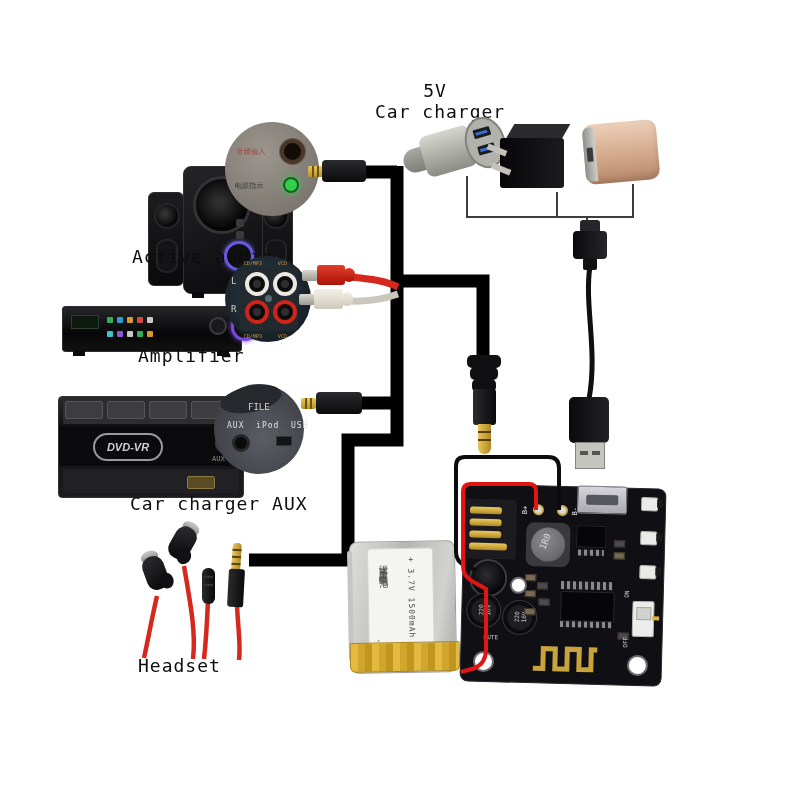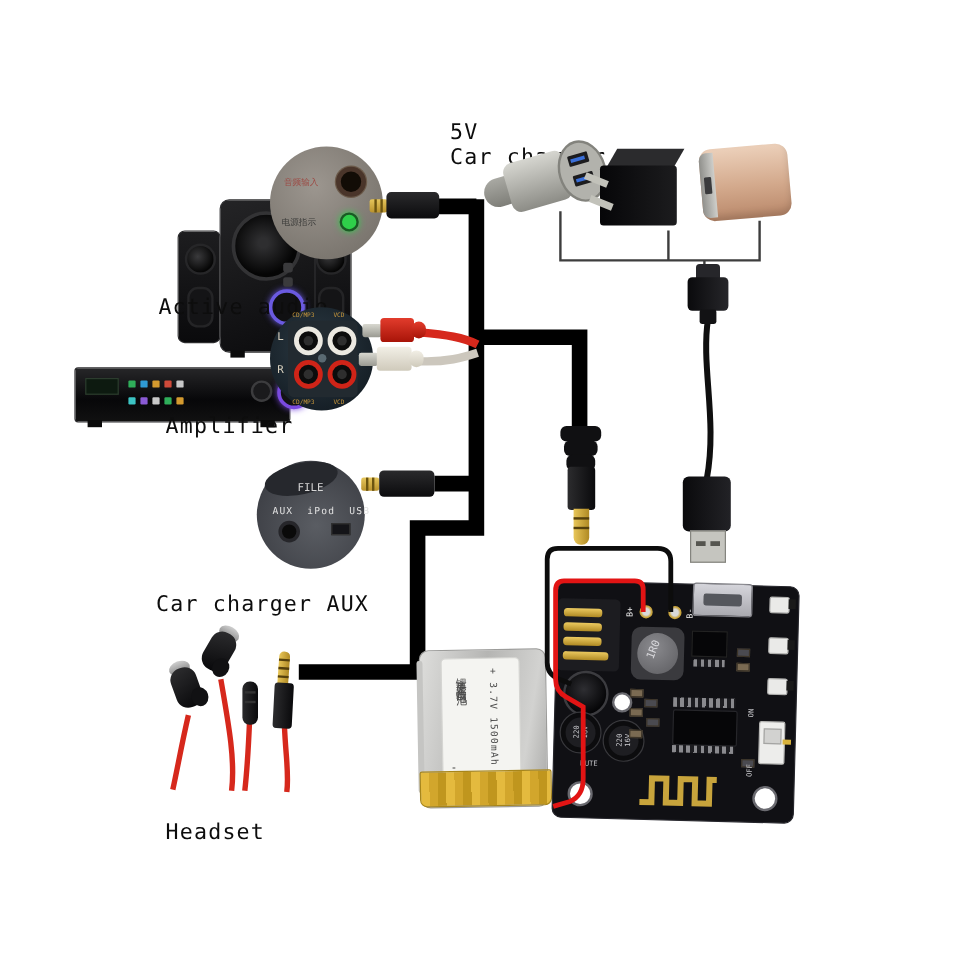--- a/index.html
+++ b/index.html
@@ -7,22 +7,22 @@
           font-family:"DejaVu Sans Mono",monospace;}
   svg.overlay{position:absolute;left:0;top:0;pointer-events:none;}
 
   
   .title{position:absolute;left:48px;top:30px;font-family:"Liberation Sans",sans-serif;
          font-size:21px;color:#4d4d4d;letter-spacing:.5px;}
   .lbl{position:absolute;font-size:18px;color:#0d0d0d;letter-spacing:1px;white-space:nowrap;}
   .lbl-aa{left:132px;top:246px;}
   .lbl-amp{left:138px;top:345px;}
   .lbl-aux{left:130px;top:493px;}
-  .lbl-hs{left:138px;top:655px;margin-top:28px;}
-  .lbl-cc{left:375px;top:80px;width:120px;text-align:left;line-height:21px;margin-top:20px;}
+  .lbl-hs{left:138px;top:655px;}
+  .lbl-cc{left:375px;top:80px;width:120px;text-align:center;line-height:21px;}
   .lbl-mc{left:494px;top:90px;}
 
   
   .sat{position:absolute;width:34px;height:92px;background:linear-gradient(180deg,#1d1d1f,#0a0a0c);
        border-radius:6px;border:1px solid #2c2c2e;}
   .sat .drv{position:absolute;left:5px;top:10px;width:22px;height:22px;border-radius:50%;
        background:radial-gradient(circle at 40% 40%,#3a3a3c,#060606 70%);border:2px solid #262628;}
   .sat .drv2{position:absolute;left:7px;top:46px;width:18px;height:30px;border-radius:9px;
        background:#141416;border:2px solid #242426;}
   .sub{position:absolute;left:183px;top:166px;width:78px;height:126px;border-radius:8px;
@@ -311,20 +311,33 @@
 
   <div class="rca-barrel" style="left:302px;top:270px;width:16px;height:11px;"></div>
   <div class="rca-grip red" style="left:317px;top:265px;width:28px;height:20px;"></div>
   <div class="rca-grip red" style="left:343px;top:268px;width:12px;height:14px;border-radius:6px;"></div>
   <div class="rca-barrel" style="left:299px;top:294px;width:16px;height:11px;"></div>
   <div class="rca-grip white" style="left:314px;top:289px;width:29px;height:20px;"></div>
   <div class="rca-grip white" style="left:341px;top:292px;width:12px;height:14px;border-radius:6px;"></div>
 
   <div class="lbl lbl-amp">Amplifier</div>
 
+  <div class="hu">
+    <div class="row"></div>
+    <div class="btn" style="left:6px;"></div>
+    <div class="btn" style="left:48px;"></div>
+    <div class="btn" style="left:90px;"></div>
+    <div class="btn" style="left:132px;"></div>
+    <div class="mid"></div>
+    <div class="badge">DVD-VR</div>
+    <div class="hole"></div>
+    <div class="holetag">AUX</div>
+    <div class="low"></div>
+    <div class="emb"></div>
+  </div>
 
   <div class="inset inset-c">
     <div class="shade"></div>
     <div class="file">FILE</div>
     <div class="ports">
       <span>AUX</span>&nbsp;
       <span>iPod</span>&nbsp;
       <span>USB</span>
     </div>
     <div class="hole"></div>

